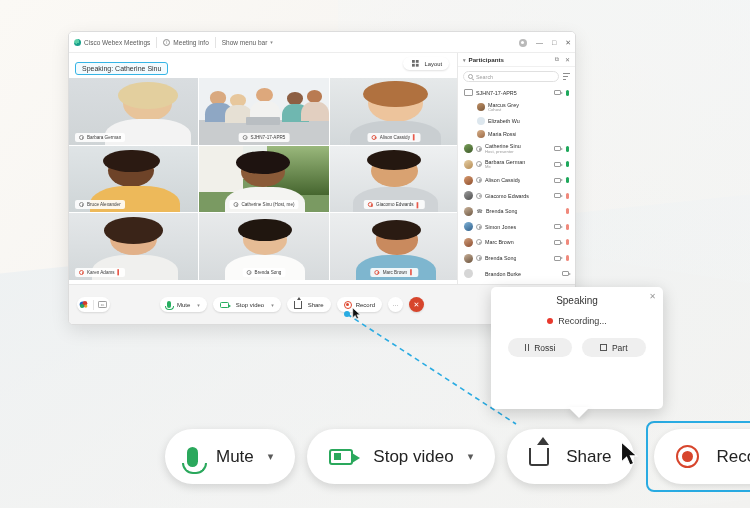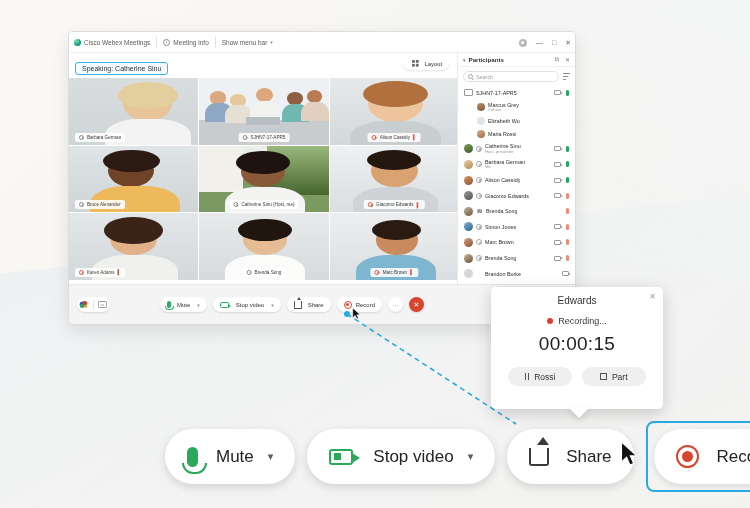--- a/index.html
+++ b/index.html
@@ -577,27 +577,26 @@
 <svg class="connector">
   <line x1="347" y1="314" x2="516" y2="424" stroke="#29abe2" stroke-width="1.6" stroke-dasharray="5,4"></line>
 </svg>
 <div class="anchor-dot"></div>
 
 <svg class="cursor-small" viewBox="0 0 12 17">
   <path d="M1,1 L1,14 L4.3,11 L6.4,15.6 L8.6,14.6 L6.5,10.2 L10.8,10.2 Z" fill="#111" stroke="#fff" stroke-width=".7"></path>
 </svg>
 
 <div class="recorder">
-  <div class="rec-title">Edwards</div>
+  <div class="rec-title">Speaking</div>
   <div class="rec-close">✕</div>
   <div class="rec-status">
     <span class="rec-dot"></span>
     <span>Recording...</span>
   </div>
-  <div class="rec-time">00:00:15</div>
   <div class="rec-btns">
     <span class="rec-btn">
       <span class="pause-gl">
           <i></i>
           <i></i>
         </span>
       <span>Rossi</span>
     </span>
     <span class="rec-btn">
       <span class="stop-gl"></span>

